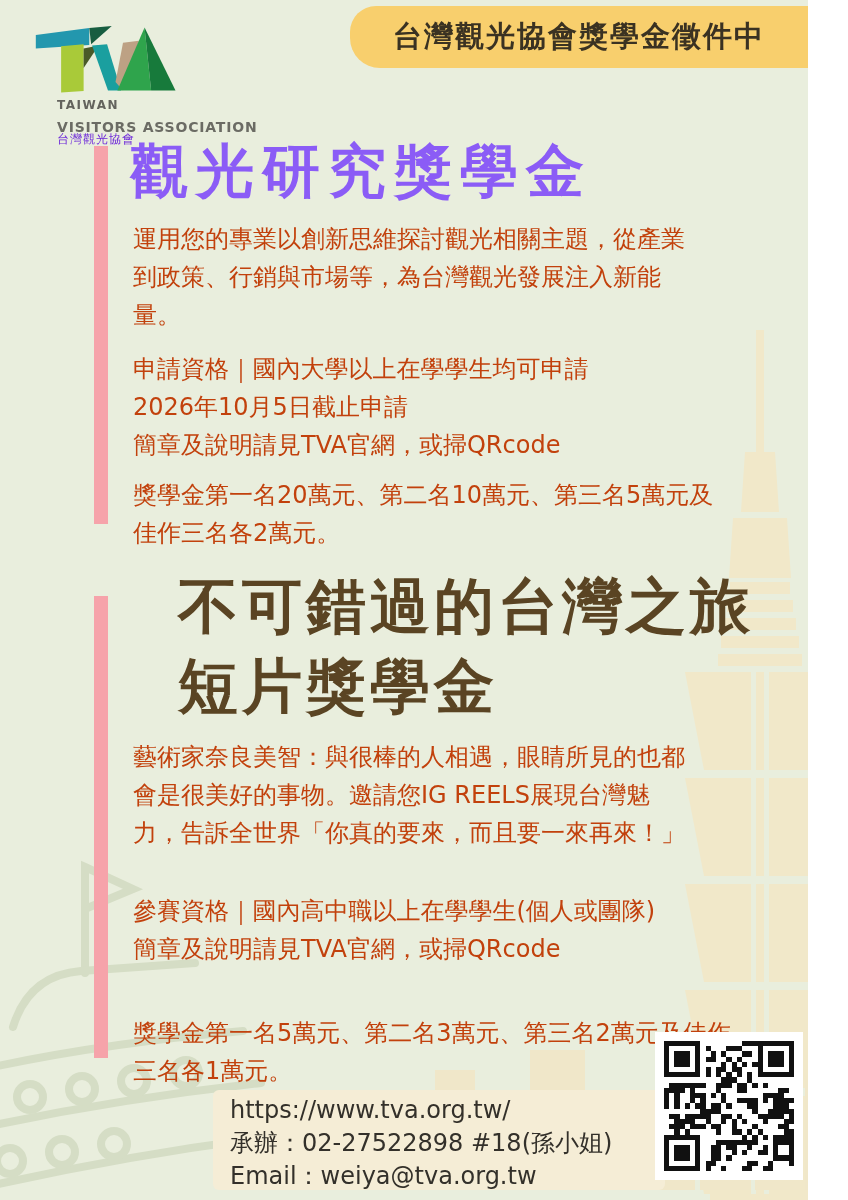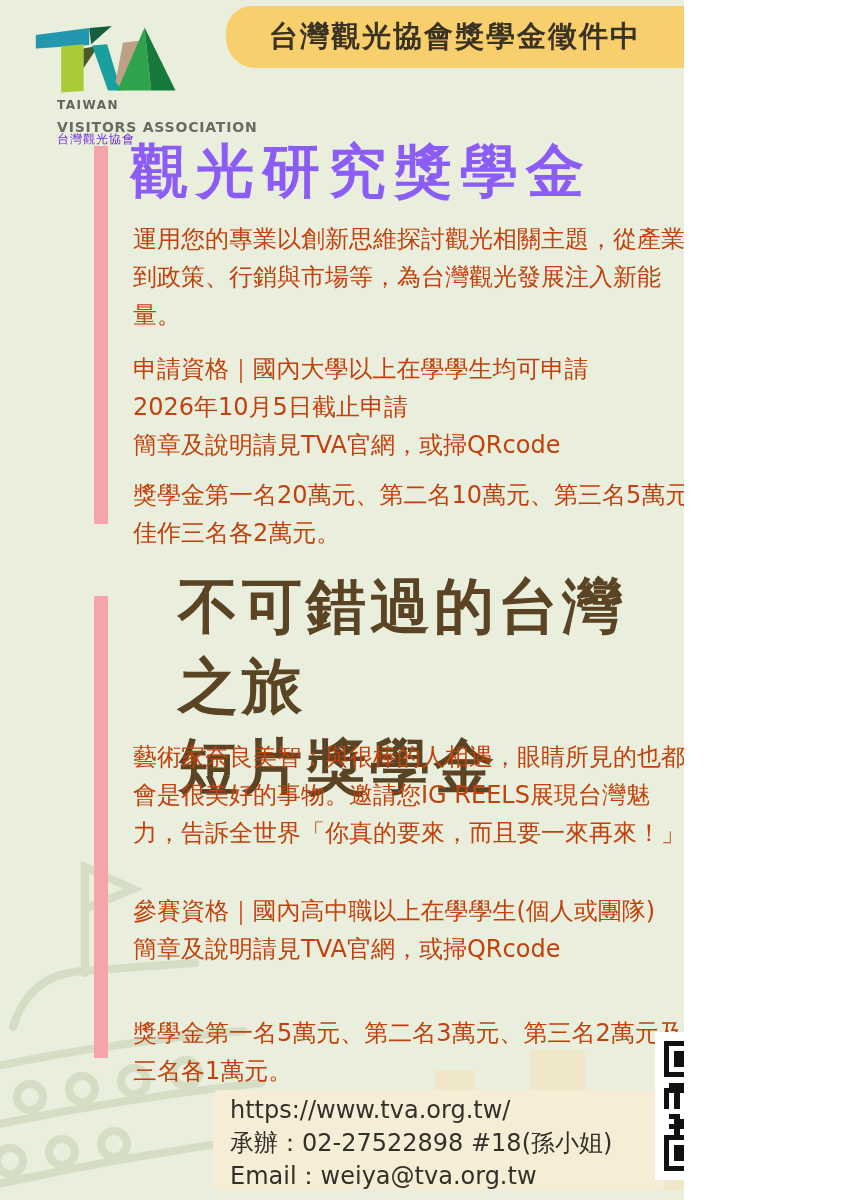--- a/index.html
+++ b/index.html
@@ -1,17 +1,17 @@
 <!DOCTYPE html>
 <html><head>
 <meta charset="utf-8">
 <style>
   html,body{margin:0;padding:0;}
   .poster{
-    position:relative; width:684px; height:1200px;
+    position:relative; width:808px; height:1200px;
     background:#e9eedd; overflow:hidden;
     font-family:"DejaVu Sans","Liberation Sans",sans-serif;
   }
   .abs{position:absolute;}
 
   
   .banner{
     position:absolute; top:6px; right:0; width:458px; height:62px;
     background:#f8cf6d; border-radius:26px 0 0 30px;
     display:flex; align-items:center; justify-content:center;

